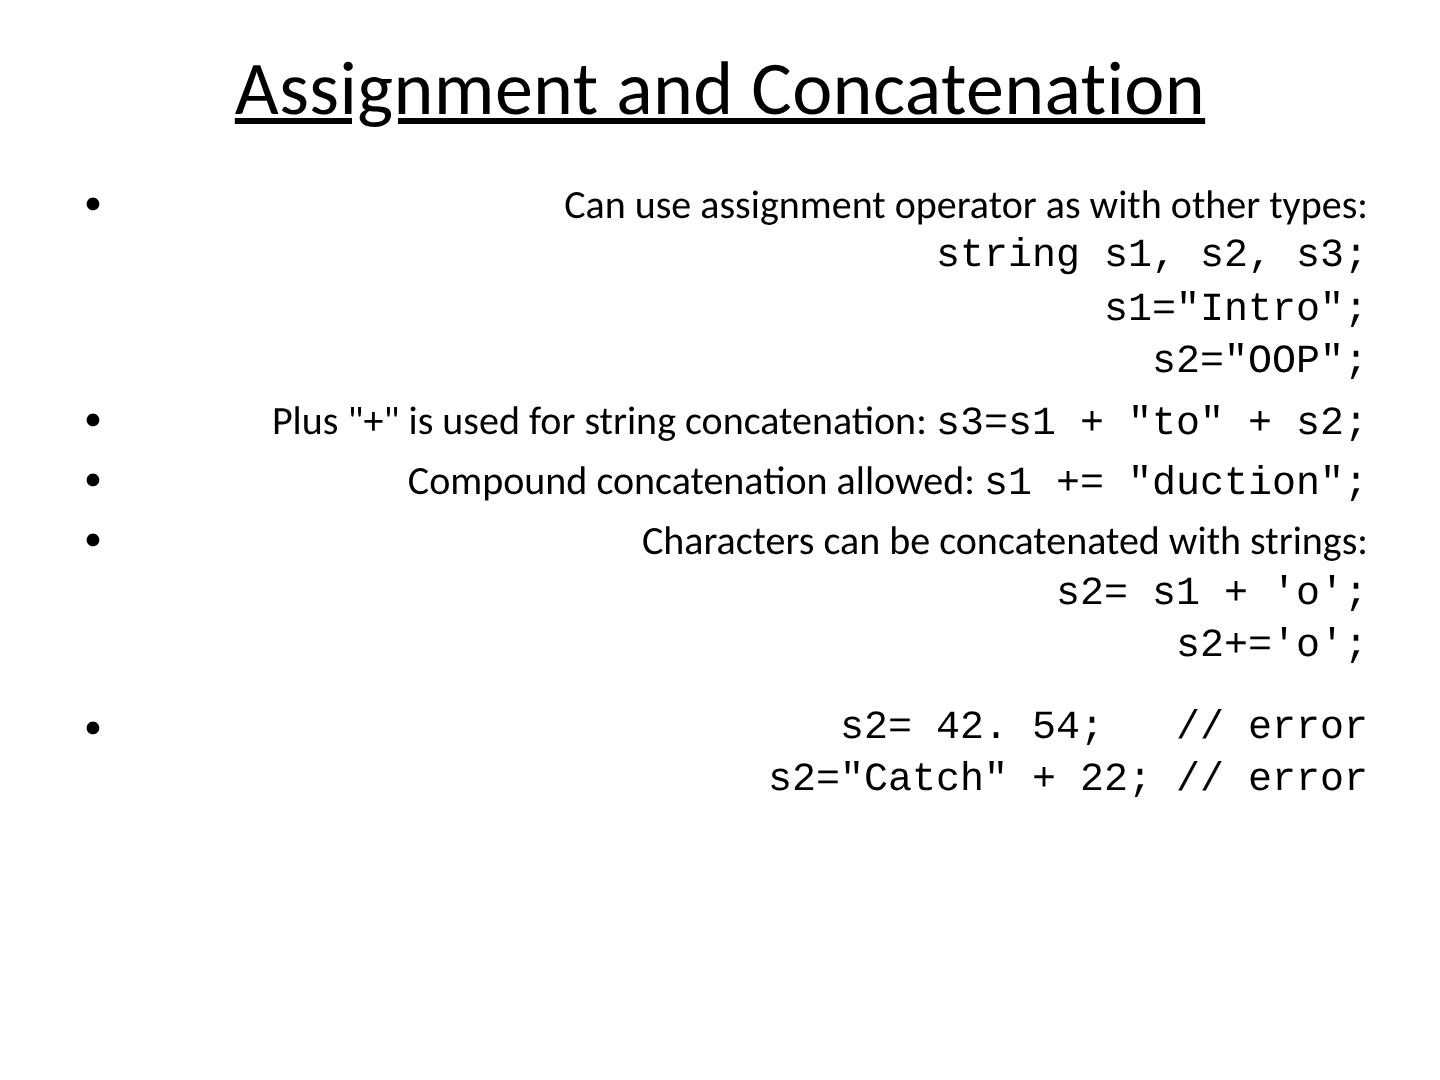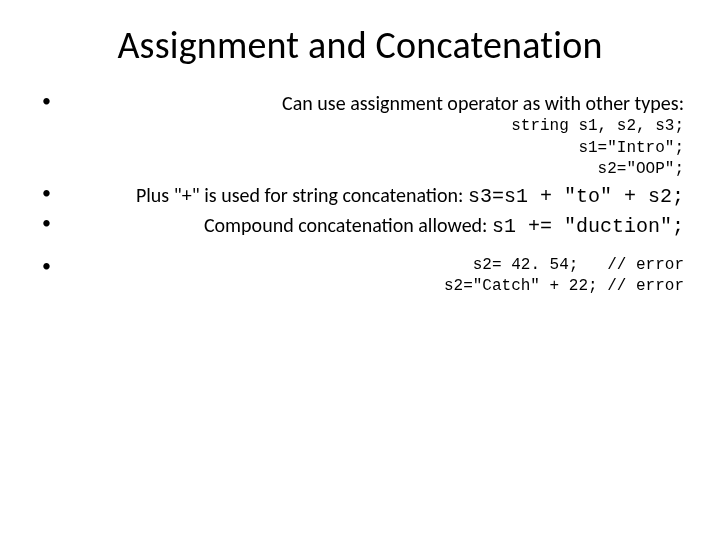--- a/index.html
+++ b/index.html
@@ -16,20 +16,21 @@
     width: 720px;
     height: 540px;
     padding: 18px 36px 30px 36px;
   }
   .title {
     font-size: 38px;
     text-align: center;
     margin: 4px 0 22px 0;
     font-weight: 400;
     letter-spacing: 0.2px;
+    text-decoration: underline;
   }
   ul.top {
     list-style: none;
     padding-left: 0;
     margin: 0;
     font-size: 20px;
     line-height: 1.32;
     text-align: right;
   }
   ul.top > li {
@@ -39,21 +40,21 @@
   }
   ul.top > li::before {
     content: "•";
     position: absolute;
     left: 6px;
     top: 0;
     font-size: 18px;
   }
   .codeblock {
     font-family: "Courier New", monospace;
-    font-size: 16px;
+    font-size: 20px;
     margin-left: 28px;
     white-space: pre;
     line-height: 1.32;
   }
   .inline-code {
     font-family: "Courier New", monospace;
   }
   ul.sub {
     list-style: none;
     padding-left: 14px;
@@ -89,20 +90,25 @@
     </li>
 
     <li>
       <span>Plus "+" is used for string concatenation:   </span><span class="inline-code">s3=s1 + "to" + s2;</span>
     </li>
 
     <li>
       <span>Compound concatenation allowed:      </span><span class="inline-code">s1 += "duction";</span>
     </li>
 
+    <li>
+      <span>Characters can be concatenated with strings:</span>
+      <div class="codeblock">s2= s1 + 'o';</div>
+      <div class="codeblock">s2+='o';</div>
+    </li>
 
   </ul>
 
   <div class="gap"></div>
 
   <ul class="top">
     <li>
       <div class="codeblock" style="margin-left:0;">s2= 42. 54;   // error</div>
       <div class="codeblock" style="margin-left:0;">s2="Catch" + 22; // error</div>
     </li>

